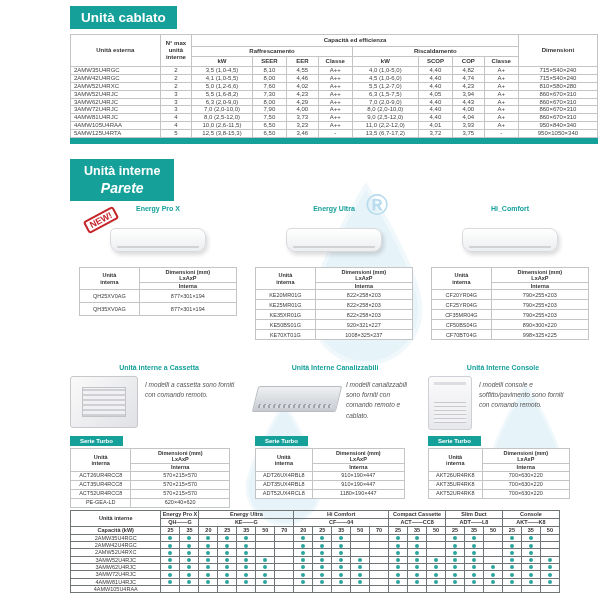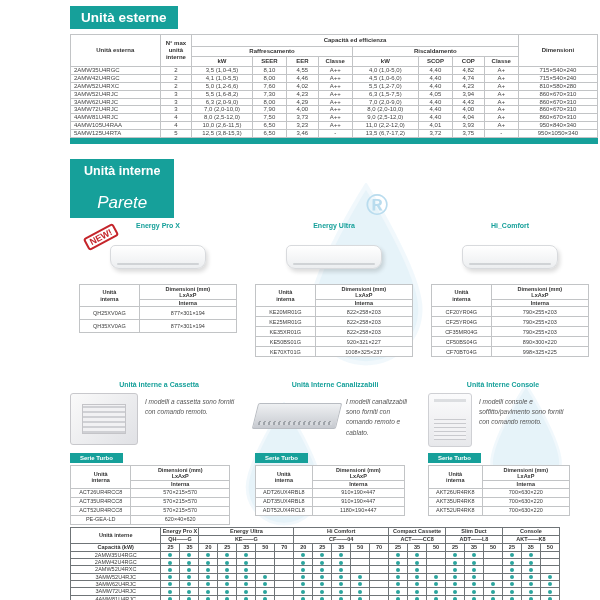--- a/index.html
+++ b/index.html
@@ -9,21 +9,21 @@
   .content{position:absolute;left:70px;top:6px;width:528px;z-index:2;}
 
   
   .wm{position:absolute;z-index:1;opacity:.5;}
   .regmark{position:absolute;left:366px;top:188px;z-index:1;font-size:30px;color:#b9dcee;font-weight:bold;}
 
   
   .title-box{display:inline-block;background:var(--teal);color:#fff;font-size:13.5px;
              font-weight:bold;padding:4px 11px;}
   .title-box.indoor{margin-top:15px;text-align:center;padding:5px 14px;font-size:12.5px;}
-  .title-box.indoor .sub{font-style:italic;font-weight:normal;font-size:17px;margin-top:15px;}
+  .title-box.indoor .sub{font-style:italic;font-weight:bold;font-size:14px;margin-top:2px;}
 
   
   .t{border-collapse:collapse;table-layout:fixed;}
   .t th,.t td{border:1px solid #c2c4c6;padding:0;text-align:center;font-size:6px;
               line-height:1.15;overflow:hidden;white-space:nowrap;}
   .t thead th{font-weight:bold;color:#333;}
 
   
   .outdoor{margin-top:5px;width:100%;}
   .outdoor thead tr:nth-child(1) th{height:12px;}
@@ -105,21 +105,21 @@
     <path d="M50 2 C50 2 12 62 12 88 a38 38 0 0 0 76 0 C88 62 50 2 50 2 Z" fill="#cfe8f5" stroke="#e4f2fa" stroke-width="3"></path>
   </svg>
   <svg class="wm" style="left:478px;top:383px" width="96" height="118" viewBox="0 0 100 130">
     <path d="M50 2 C50 2 12 62 12 88 a38 38 0 0 0 76 0 C88 62 50 2 50 2 Z" fill="#cfe8f5" stroke="#e4f2fa" stroke-width="3"></path>
   </svg>
   <span class="regmark">®</span>
 
   <div class="content">
 
     
-    <div class="title-box">Unità esterne</div>
+    <div class="title-box">Unità cablato</div>
 
     <table class="t outdoor">
       <colgroup>
         <col style="width:17%">
           <col style="width:6%">
           <col style="width:11.5%">
           <col style="width:6.5%">
         <col style="width:6%">
           <col style="width:6.5%">
           <col style="width:12.5%">

